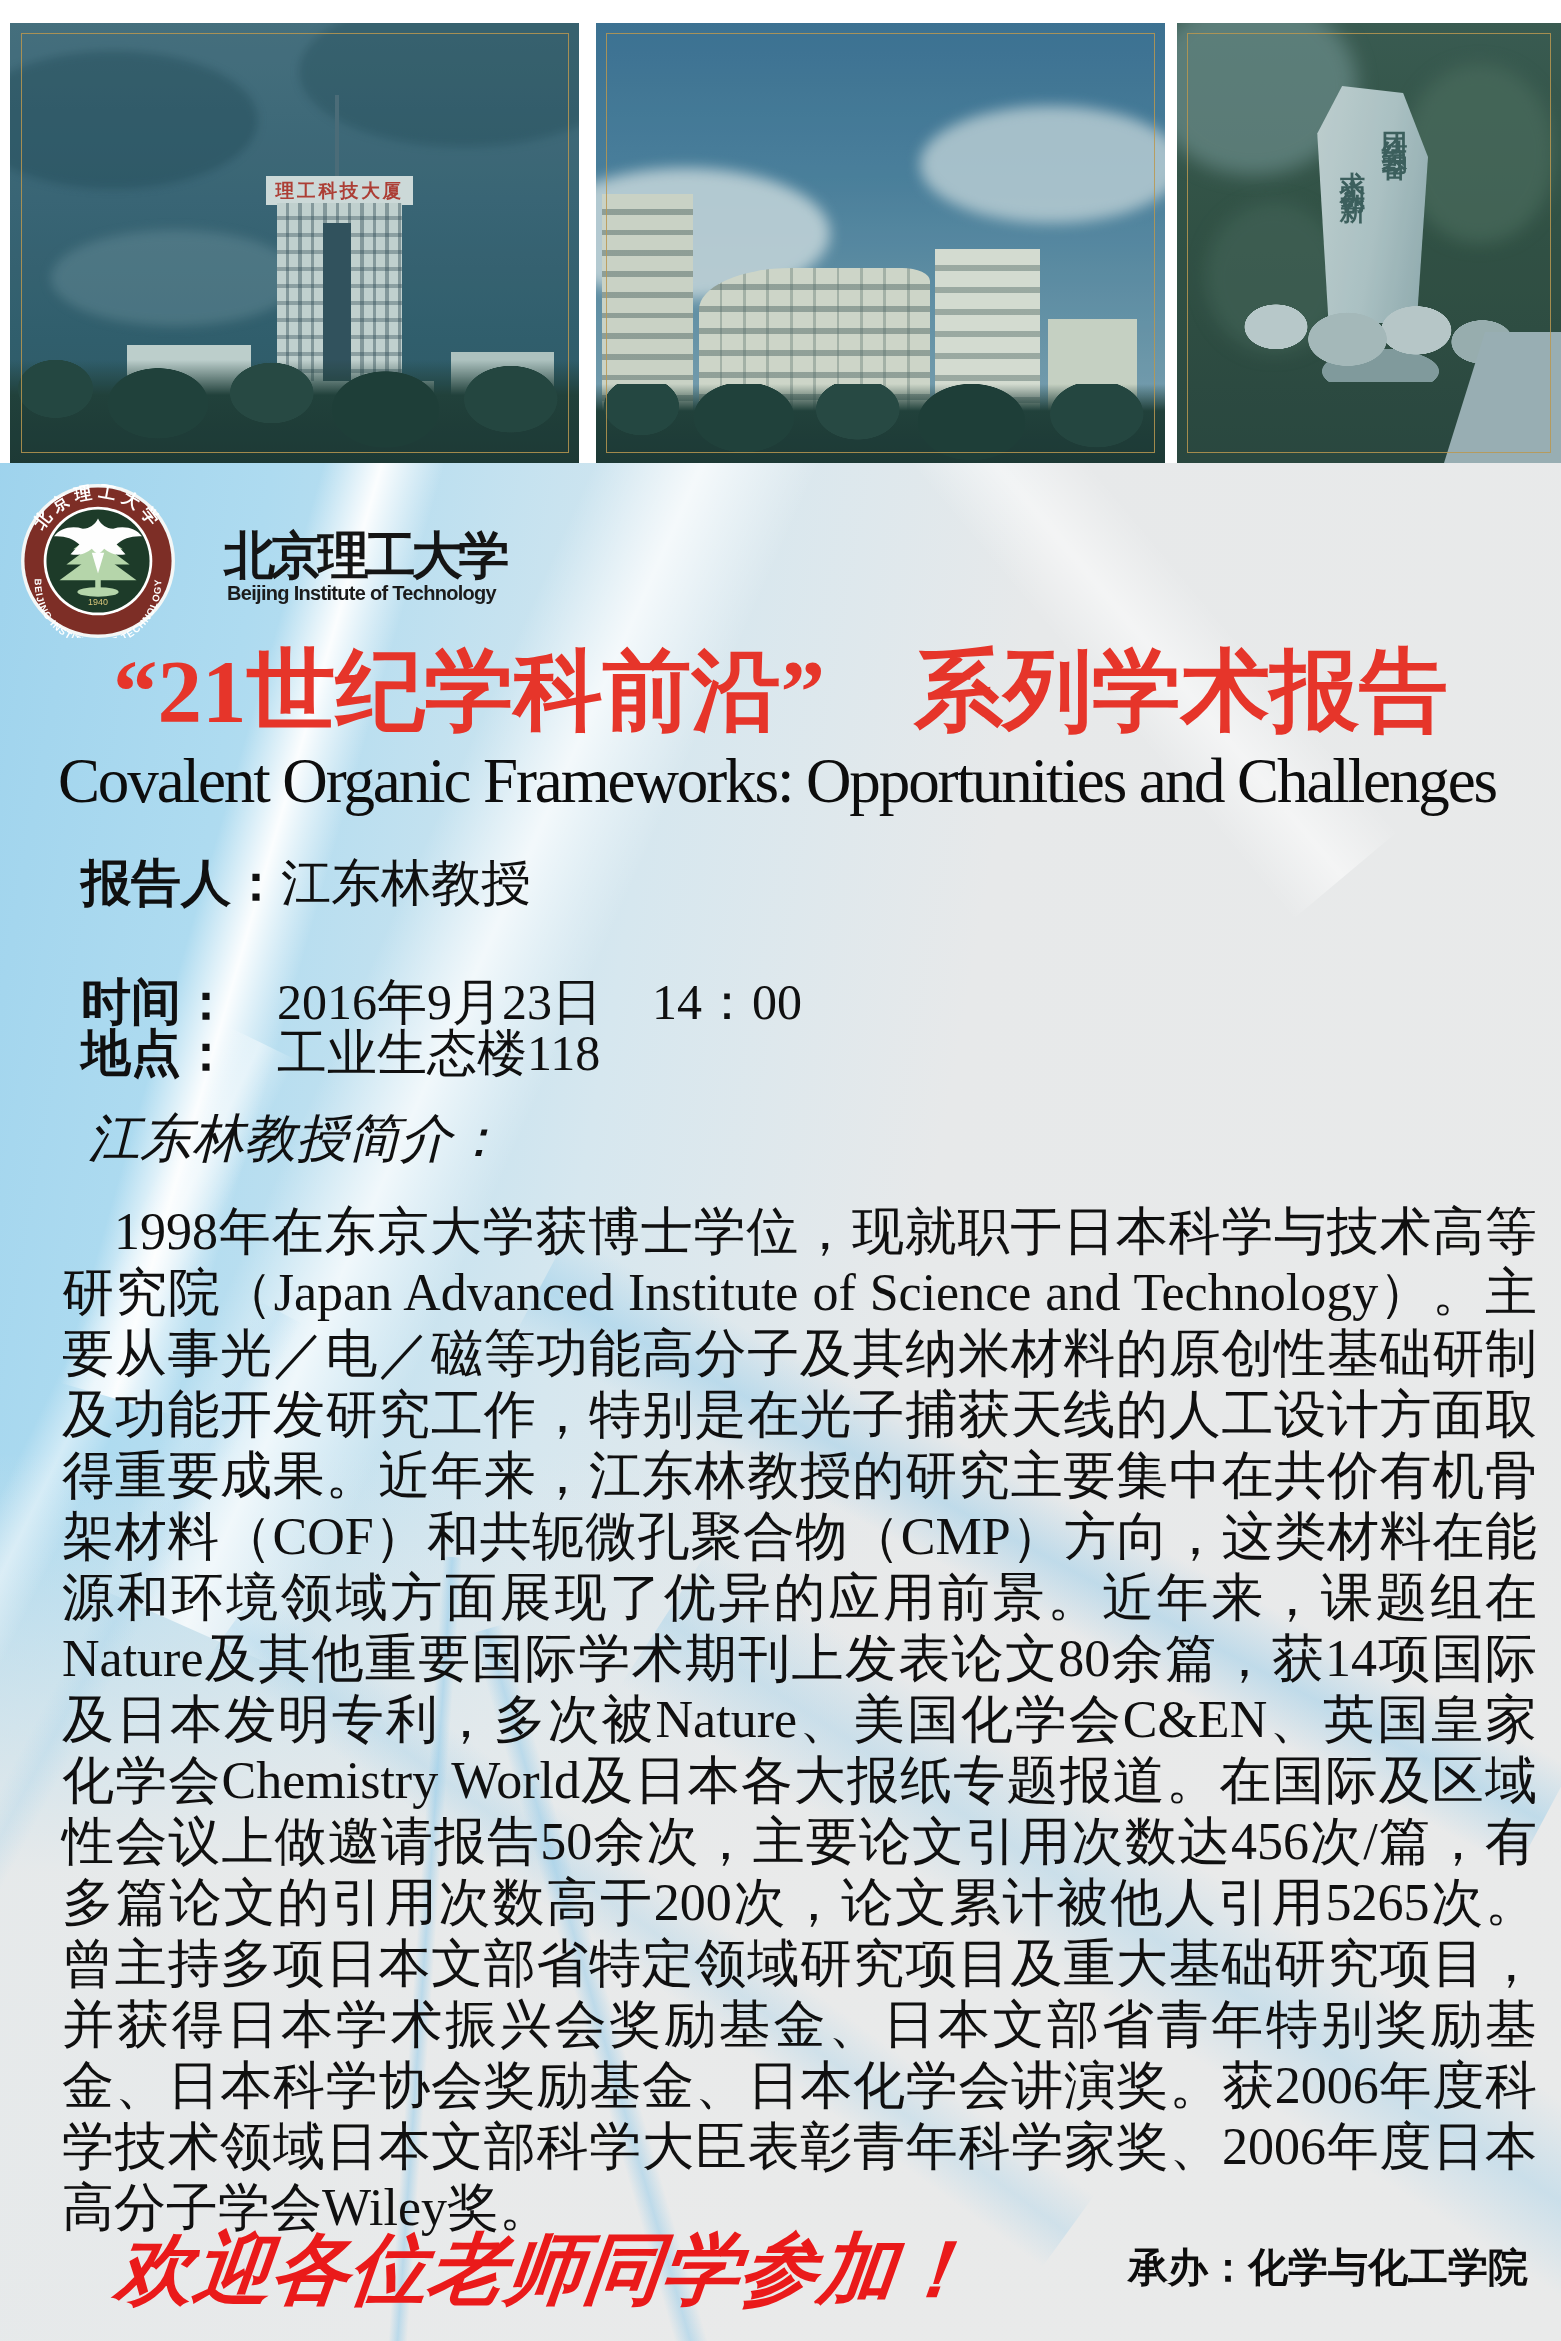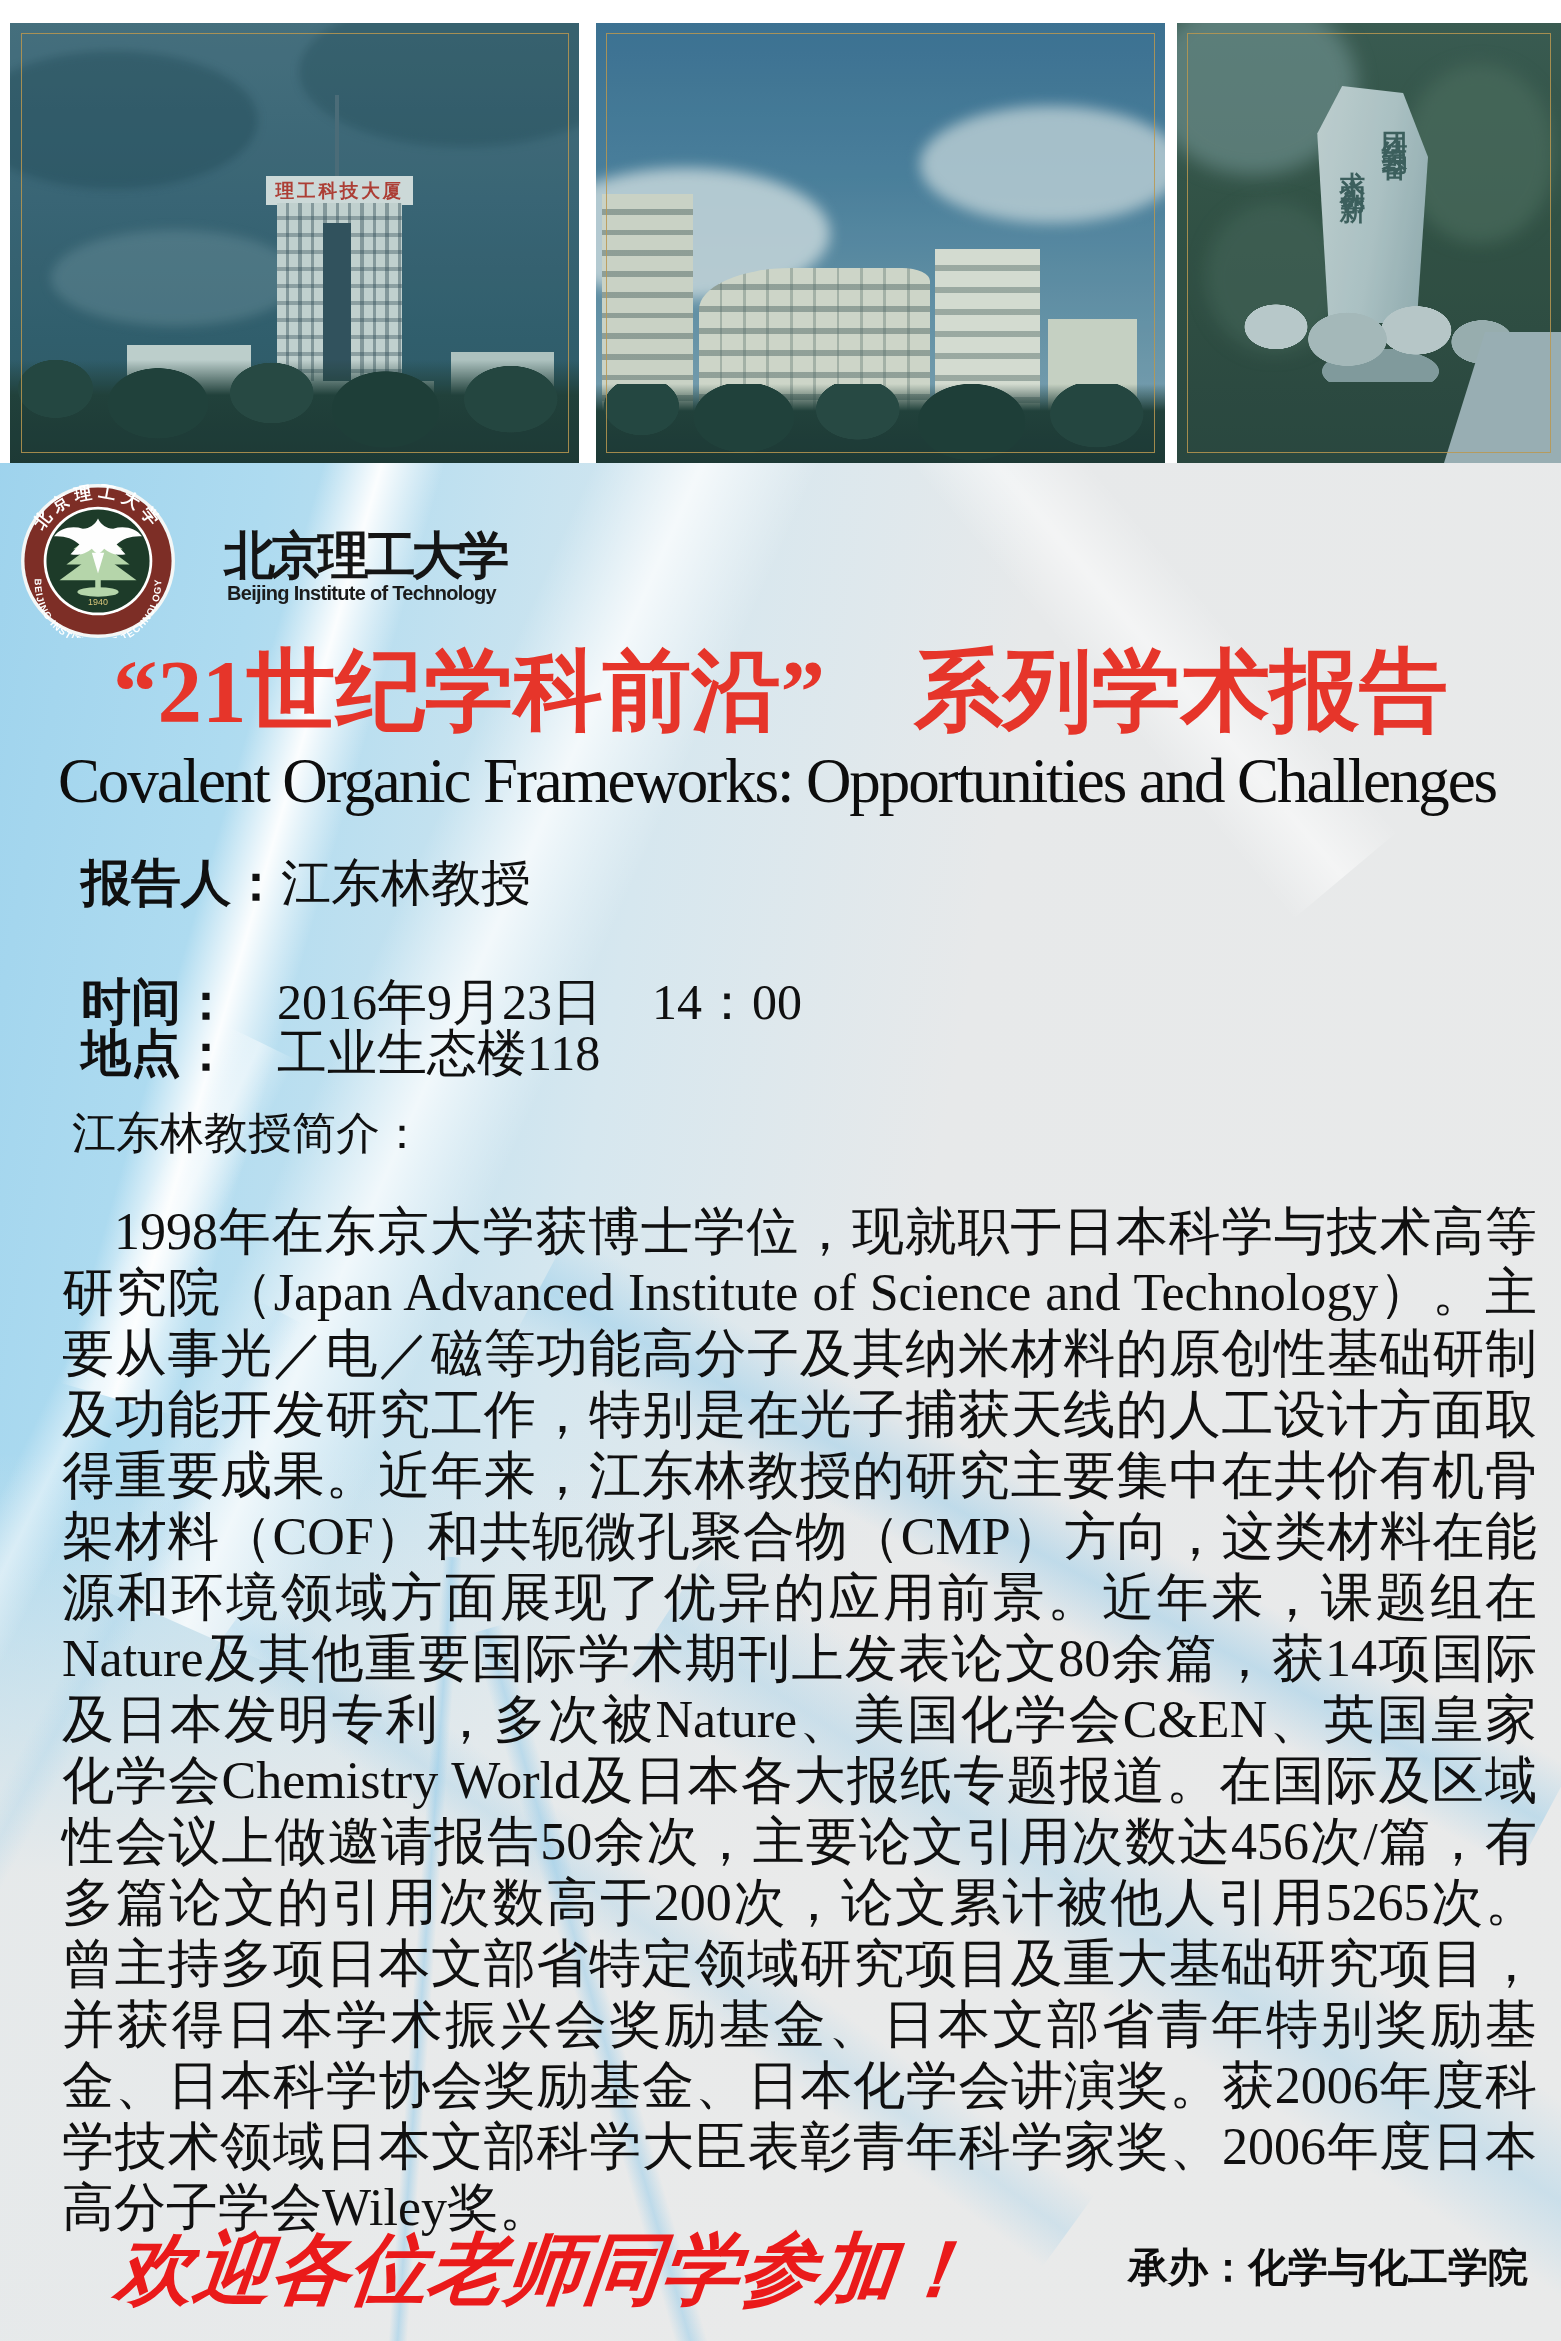--- a/index.html
+++ b/index.html
@@ -104,21 +104,21 @@
   .talk-title{position:absolute;left:0;top:745px;width:1554px;text-align:center;z-index:4;
       font-size:63px;letter-spacing:-2.1px;white-space:nowrap;color:#0d0d0d;}
   
   .info-row{position:absolute;left:81px;z-index:4;font-size:50px;white-space:nowrap;}
   .info-row .label{display:inline-block;min-width:196px;font-weight:700;
       font-family:"Liberation Sans","DejaVu Sans",sans-serif;}
   #row-speaker{top:838px;margin-top:12px;}
   #row-time{top:929px;margin-top:40px;}
   #row-venue{top:1020px;}
   
-  .bio-heading{position:absolute;left:72px;top:1104px;z-index:4;font-size:44px;}
+  .bio-heading{position:absolute;left:88px;top:1104px;z-index:4;font-size:52px;font-style:italic;}
   .bio-para{position:absolute;left:62px;top:1201px;width:1475px;z-index:4;
       font-size:52px;line-height:61px;text-align:justify;text-indent:52px;}
   
   .welcome{position:absolute;left:116px;top:2218px;z-index:4;font-size:78px;font-weight:700;
       font-style:italic;color:#ea1a1a;transform:skewX(-6deg);white-space:nowrap;}
   .org-block{position:absolute;left:1128px;top:2197px;z-index:4;
       font-family:"Liberation Sans","DejaVu Sans",sans-serif;font-weight:700;font-size:40px;color:#0d0d0d;}
   .org-row{white-space:nowrap;}
   #org-row-2{margin-top:43px;}
   

